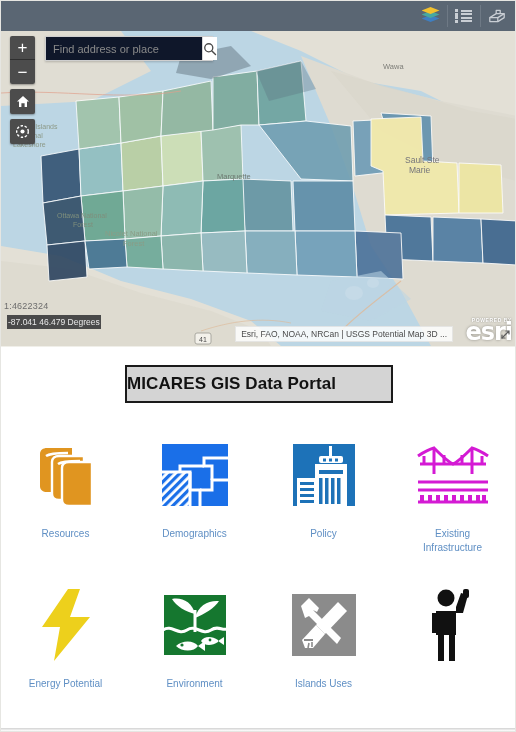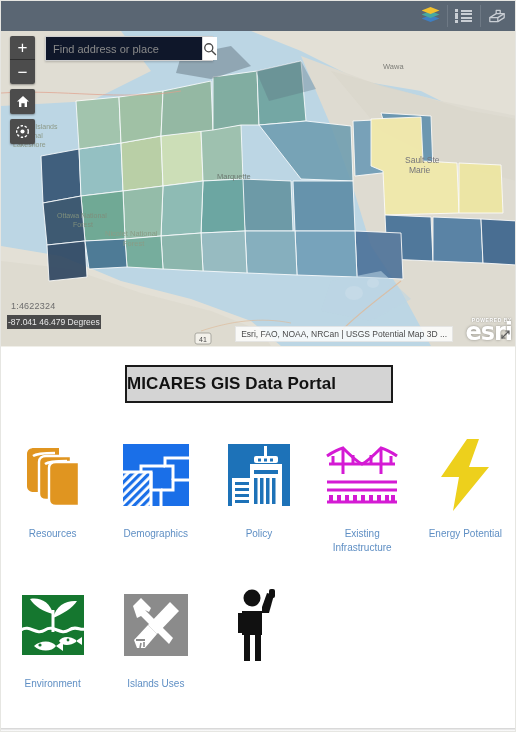--- a/index.html
+++ b/index.html
@@ -103,21 +103,21 @@
     font-family: "Liberation Sans", sans-serif; background: transparent;
   }
   .search-input::placeholder { color: #8a8a8a; }
   .search-btn {
     width: 29px; height: 100%; border-left: 1px solid #d8d8d8;
     display: flex; align-items: center; justify-content: center;
     background: #fff;
   }
 
   .scale-text {
-    position: absolute; left: 10px; top: 270px;
+    position: absolute; left: 3px; top: 270px;
     font-size: 9px; color: #6d6d6d; z-index: 10;
     letter-spacing: .2px;
   }
   .coord-box {
     position: absolute; left: 6px; top: 284px;
     background: #4a4a4a; color: #e9e9e9;
     font-size: 8.5px; padding: 2px 1px; z-index: 10;
     white-space: nowrap;
   }
   .attrib {
@@ -157,21 +157,21 @@
     display: flex; align-items: center; justify-content: flex-start;
   }
   .title-banner span {
     font-size: 17px; font-weight: bold; color: #121212;
     letter-spacing: .1px;
   }
 
   .grid {
     margin-top: 18px;
     display: grid;
-    grid-template-columns: repeat(5, 1fr);
+    grid-template-columns: repeat(4, 1fr);
     grid-template-rows: 150px 150px;
   }
   .tile {
     display: flex; flex-direction: column;
     align-items: center; justify-content: flex-start;
     padding-top: 12px;
     cursor: pointer;
   }
   .tile-ico {
     width: 78px; height: 84px;

